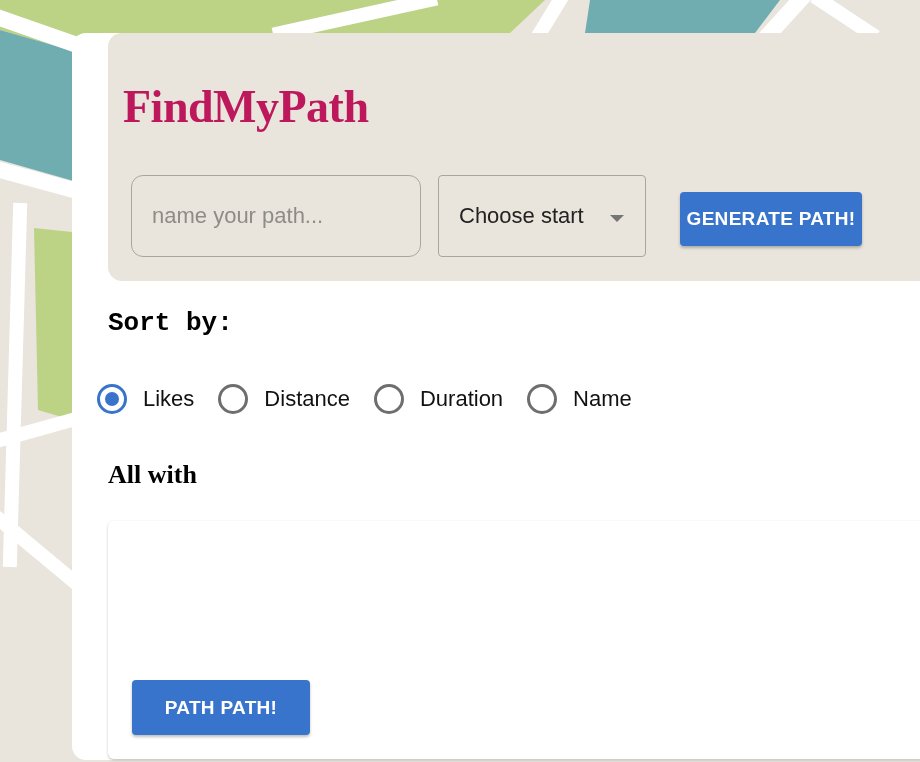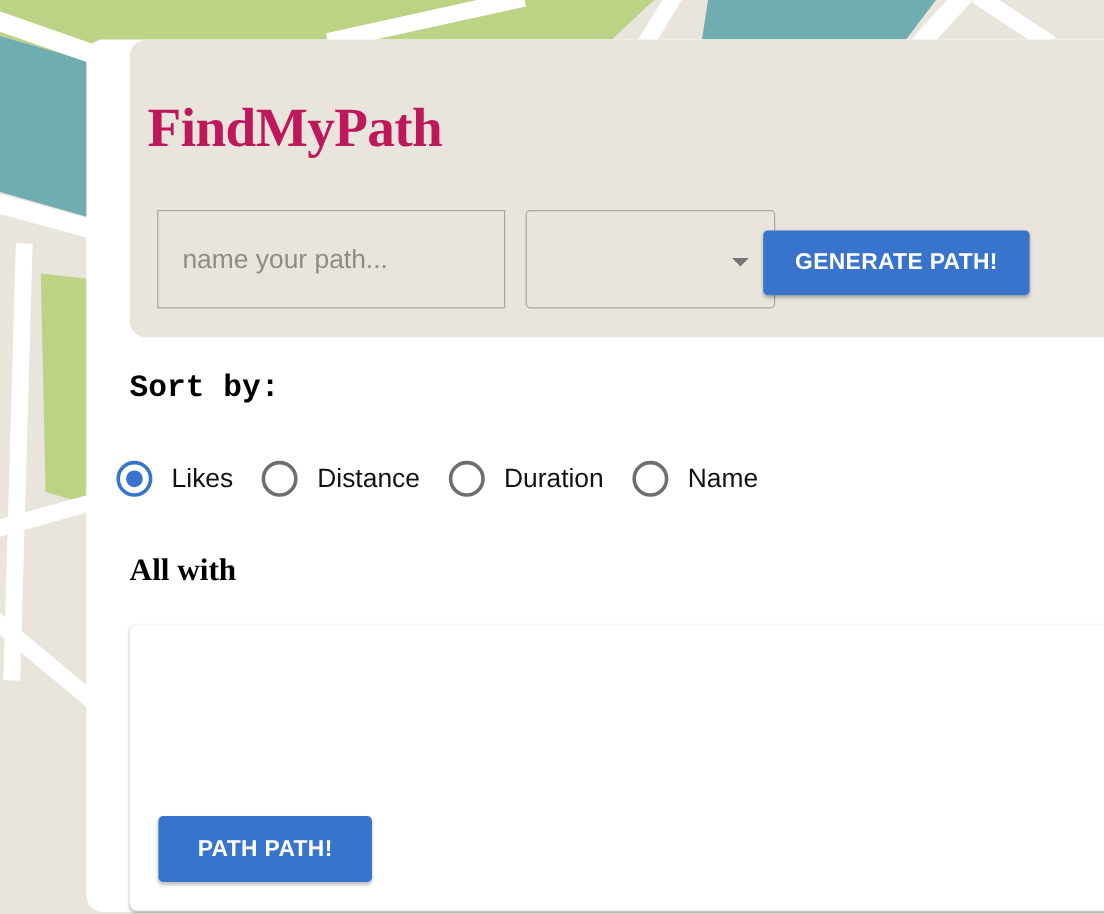--- a/index.html
+++ b/index.html
@@ -17,21 +17,21 @@
     position: absolute; left: 108px; top: 33px; width: 840px; height: 248px;
     background: #e9e5dc; border-radius: 14px;
   }
   .title {
     position: absolute; left: 123px; top: 80px; margin: 0;
     font-family: "Liberation Serif", serif; font-weight: bold; font-size: 46px;
     color: #be185d; letter-spacing: -0.5px;
   }
   .name-input {
     position: absolute; left: 131px; top: 175px; width: 290px; height: 82px;
-    box-sizing: border-box; border: 1px solid #a9a6a0; border-radius: 0;
+    box-sizing: border-box; border: 1px solid #a9a6a0; border-radius: 12px;
     background: transparent; padding: 0 20px;
     font-family: "Liberation Sans", sans-serif; font-size: 22px; color: #222;
     outline: none;
   }
   .name-input::placeholder { color: #8e8c87; }
   .select {
     position: absolute; left: 438px; top: 175px; width: 208px; height: 82px;
     box-sizing: border-box; border: 1px solid #a9a6a0; border-radius: 4px;
     display: flex; align-items: center; padding-left: 20px; cursor: pointer;
   }
@@ -40,21 +40,21 @@
     position: absolute; right: 21px; top: 39px; width: 0; height: 0;
     border-left: 7px solid transparent; border-right: 7px solid transparent;
     border-top: 7px solid #757575;
   }
   .btn {
     background: #3874cb; color: #fff; border: none; border-radius: 4px;
     font-family: "Liberation Sans", sans-serif; font-weight: bold; font-size: 19px;
     letter-spacing: 0.3px; box-shadow: 0 2px 3px rgba(0,0,0,0.25);
     display: flex; align-items: center; justify-content: center; cursor: pointer;
   }
-  .generate-btn { position: absolute; left: 636px; top: 192px; width: 222px; height: 54px; }
+  .generate-btn { position: absolute; left: 680px; top: 192px; width: 182px; height: 54px; }
   .sort-label {
     position: absolute; left: 108px; top: 308px; margin: 0;
     font-family: Liberation Mono, monospace; font-weight: bold; font-size: 26px; color: #000;
   }
   .radio-group { position: absolute; left: 97px; top: 384px; display: flex; }
   .radio-option { display: flex; align-items: center; margin-right: 24px; cursor: pointer; }
   .radio {
     width: 30px; height: 30px; box-sizing: border-box; border-radius: 50%;
     border: 3px solid #6e6e6e; position: relative; margin-right: 16px;
   }
@@ -104,20 +104,21 @@
 </svg>
 
 <div class="panel"></div>
 
 <div class="header"></div>
 <h1 class="title">FindMyPath</h1>
 
 <input class="name-input" type="text" placeholder="name your path..." style="">
 
 <div class="select">
+  <span class="select-label">Choose start</span>
   <span class="caret"></span>
 </div>
 
 <button class="btn generate-btn">GENERATE PATH!</button>
 
 <h2 class="sort-label">Sort by:</h2>
 
 <div class="radio-group">
   <label class="radio-option">
     <span class="radio checked"></span>

